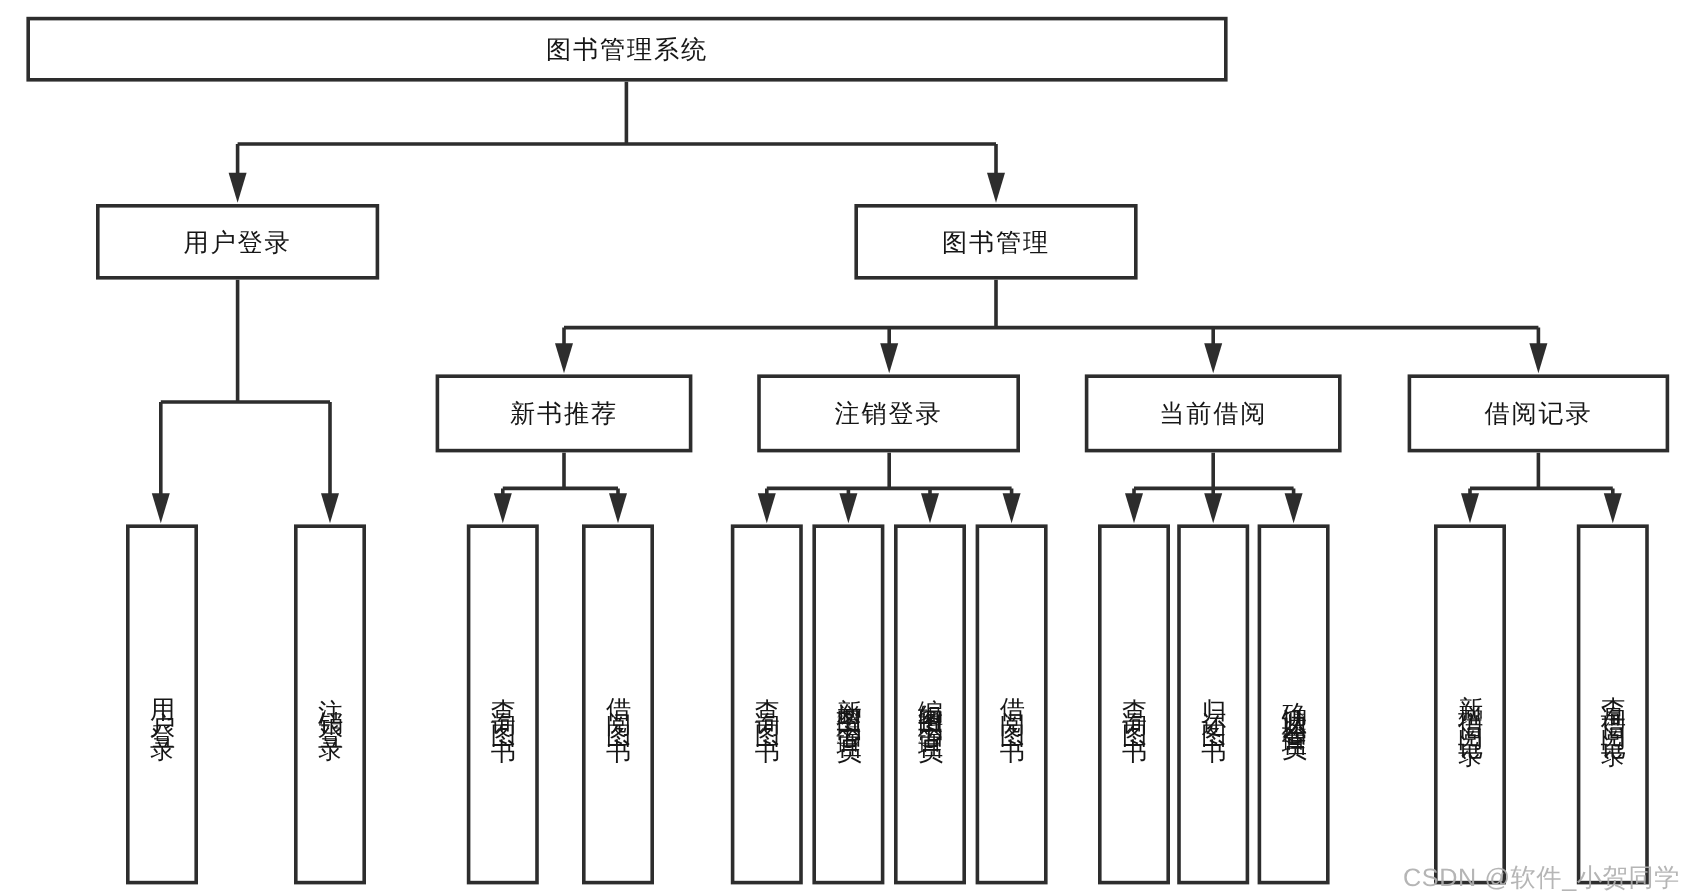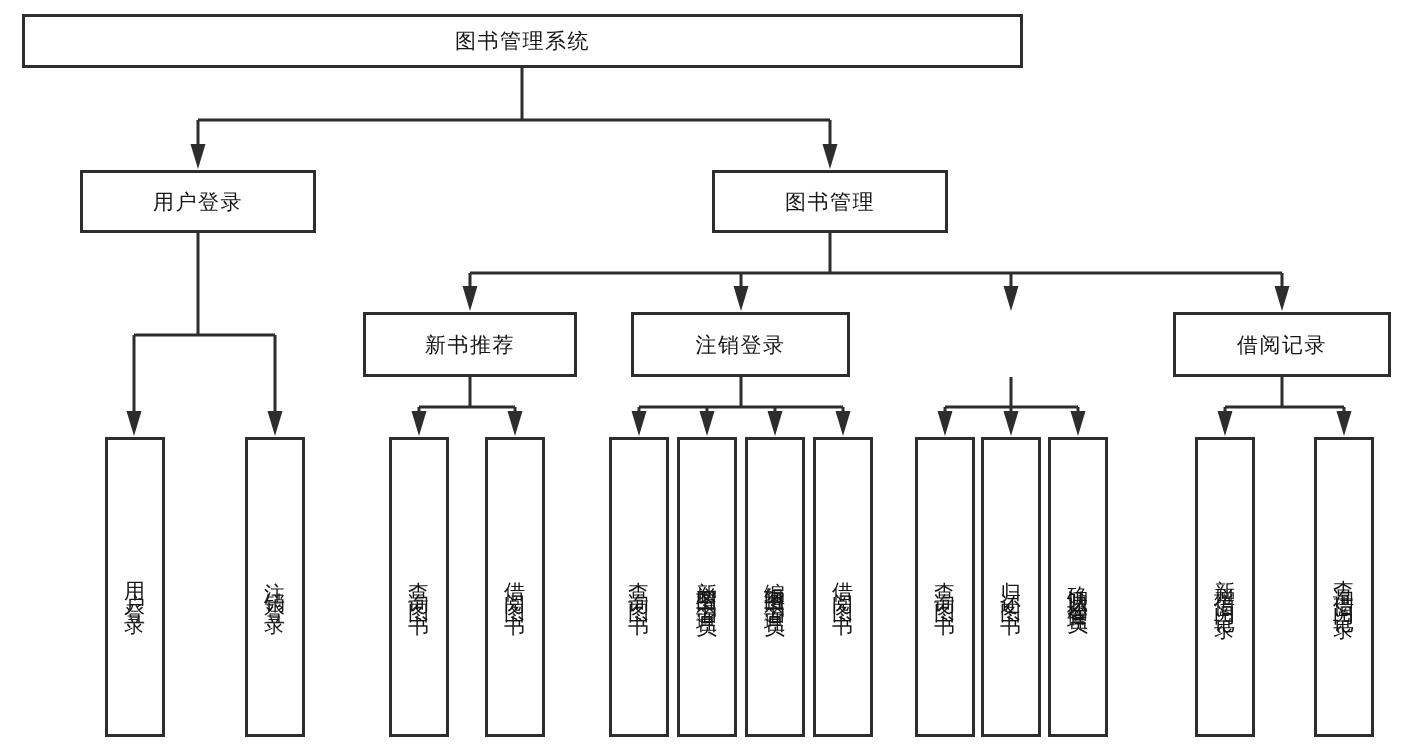--- a/index.html
+++ b/index.html
@@ -81,20 +81,23 @@
   <div class="box hbox" style="left:712px; top:170px; width:236px; height:63px;">
     <span>图书管理</span>
   </div>
 
   <div class="box hbox" style="left:363px; top:312px; width:214px; height:65px;">
     <span>新书推荐</span>
   </div>
   <div class="box hbox" style="left:631px; top:312px; width:219px; height:65px;">
     <span>注销登录</span>
   </div>
+  <div class="box hbox" style="left:904px; top:312px; width:214px; height:65px;">
+    <span>当前借阅</span>
+  </div>
   <div class="box hbox" style="left:1173px; top:312px; width:218px; height:65px;">
     <span>借阅记录</span>
   </div>
 
   <div class="box vbox" style="left:105px; top:437px; width:60px; height:300px;">
     <span>用户登录</span>
   </div>
   <div class="box vbox" style="left:245px; top:437px; width:60px; height:300px;">
     <span>注销登录</span>
   </div>
@@ -129,14 +132,15 @@
     <span>确认归还（管理员）</span>
   </div>
 
   <div class="box vbox" style="left:1195px; top:437px; width:60px; height:300px; letter-spacing:8px;">
     <span>新增借阅记录</span>
   </div>
   <div class="box vbox" style="left:1314px; top:437px; width:60px; height:300px; letter-spacing:8px;">
     <span>查询借阅记录</span>
   </div>
 
+  <div id="watermark">CSDN @软件_小贺同学</div>
 
 </div>
 
 </body></html>

